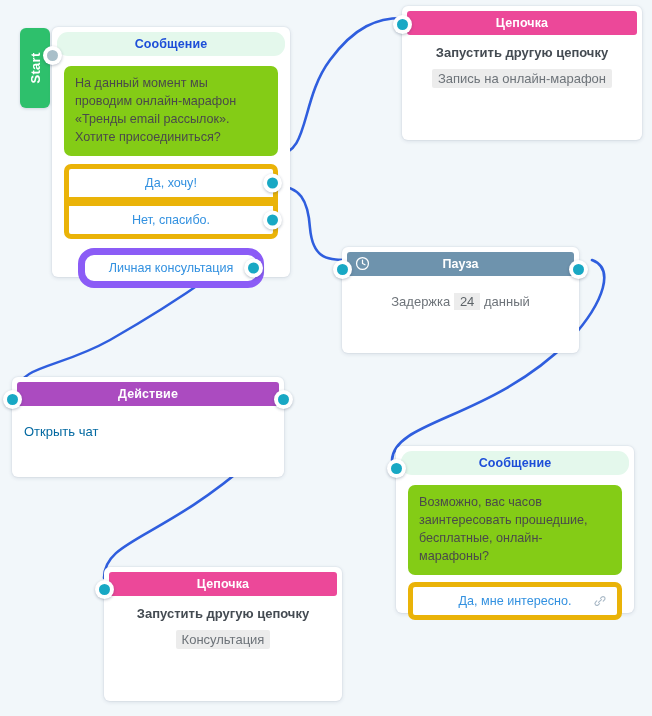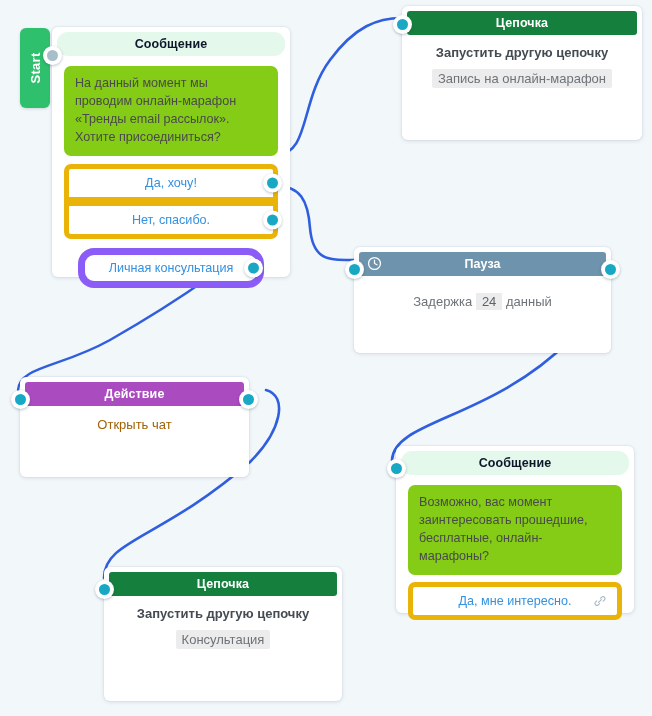--- a/index.html
+++ b/index.html
@@ -28,22 +28,22 @@
     height:24px;
     line-height:24px;
     text-align:center;
     font-size:12.5px;
     font-weight:bold;
     border-radius:3px;
     margin:5px 5px 0 5px;
     position:relative;
     letter-spacing:.1px;
   }
-  .head-msg{background:#e4f8ec;color:#0f172a;border-radius:11px;}
-  .head-chain{background:#15803d;color:#ffffff;}
+  .head-msg{background:#e4f8ec;color:#1d4ed8;border-radius:11px;}
+  .head-chain{background:#ec4899;color:#ffffff;}
   .head-pause{background:#6e93ad;color:#ffffff;}
   .head-action{background:#ab4bc0;color:#ffffff;}
 
   .node-body{padding:10px 12px 12px 12px;}
 
   
   .port{
     position:absolute;
     width:19px;height:19px;
     border-radius:50%;
@@ -140,28 +140,28 @@
   .pause-line{
     text-align:center;
     color:#6d7379;
     font-size:13px;
     margin-top:8px;
   }
   .pause-val{background:#ececec;padding:1px 6px;border-radius:0;color:#5d6view;color:#5d6368;}
 
   
   .action-line{
-    text-align:center;color:#a16207;font-size:13px;margin-top:1px;
+    color:#0369a1;font-size:13px;margin-top:8px;
   }
 
   
   #n-msg1   {left:52px;  top:27px;  width:238px; height:250px;}
   #n-chain1 {left:402px; top:6px;   width:240px; height:134px;}
-  #n-pause  {left:354px; top:247px; width:257px; height:106px;}
-  #n-action {left:20px;  top:377px; width:229px; height:100px;}
+  #n-pause  {left:342px; top:247px; width:237px; height:106px;}
+  #n-action {left:12px;  top:377px; width:272px; height:100px;}
   #n-msg2   {left:396px; top:446px; width:238px; height:167px;}
   #n-chain2 {left:104px; top:567px; width:238px; height:134px;}
 </style>
 </head>
 <body>
 
 <div id="canvas">
 
   <svg id="edges" viewBox="0 0 652 716">
 
@@ -245,21 +245,21 @@
       <div class="action-line">Открыть чат</div>
     </div>
   </div>
 
   <div class="node" id="n-msg2">
     <div class="port" style="left:-9px;top:13px;"></div>
     <div class="node-head head-msg">
       <span>Сообщение</span>
     </div>
     <div class="node-body">
-      <div class="bubble">Возможно, вас момент заинтересовать прошедшие, бесплатные, онлайн-марафоны?</div>
+      <div class="bubble">Возможно, вас часов заинтересовать прошедшие, бесплатные, онлайн-марафоны?</div>
       <div class="answer" style="border-radius:7px;">
         <span>Да, мне интересно.</span>
         <svg class="linkicon" viewBox="0 0 24 24">
           <path d="M9.5 14.5 L14.5 9.5" stroke="#8fa3b5" stroke-width="2" fill="none" stroke-linecap="round"></path>
           <path d="M12.8 7.6 L14.9 5.5 a3.3 3.3 0 0 1 4.7 4.7 l-2.1 2.1" stroke="#8fa3b5" stroke-width="2" fill="none" stroke-linecap="round"></path>
           <path d="M11.2 16.4 L9.1 18.5 a3.3 3.3 0 0 1 -4.7 -4.7 l2.1 -2.1" stroke="#8fa3b5" stroke-width="2" fill="none" stroke-linecap="round"></path>
         </svg>
       </div>
     </div>
   </div>

